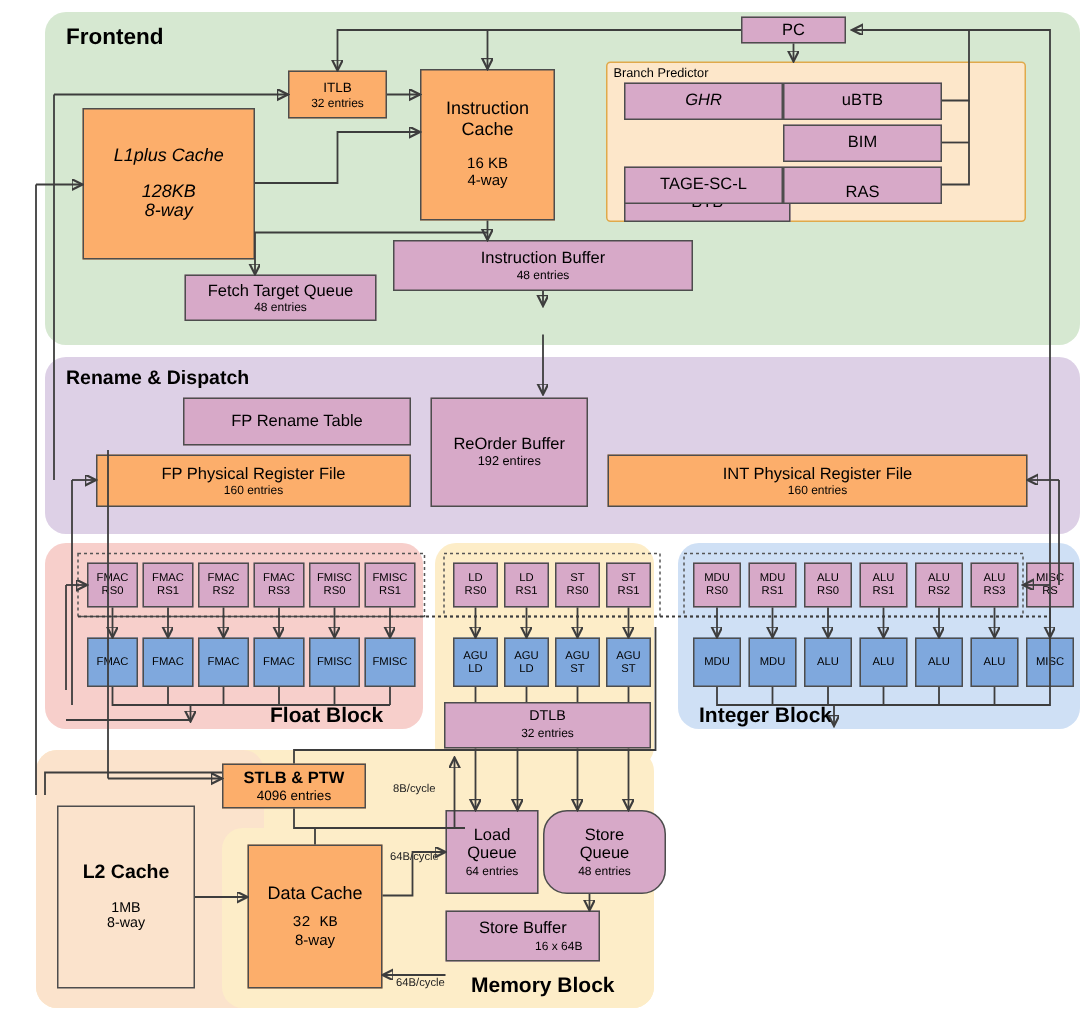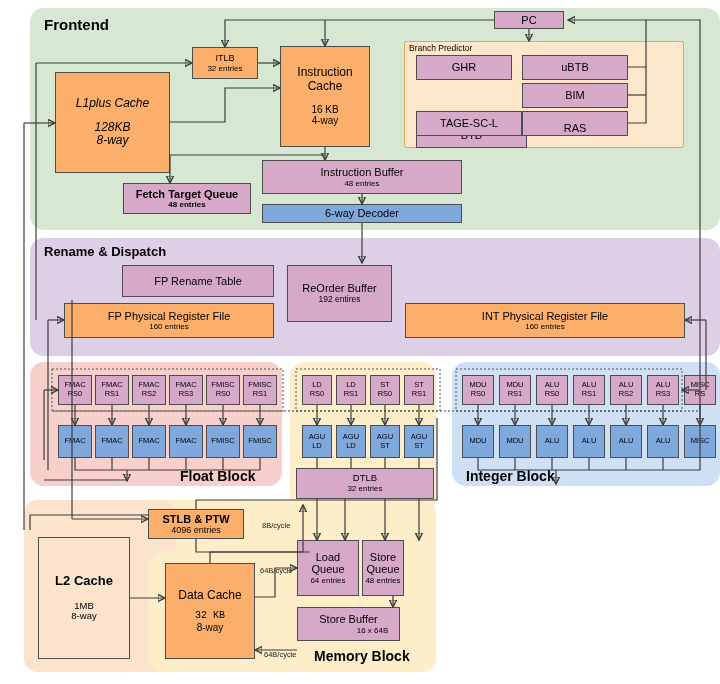--- a/index.html
+++ b/index.html
@@ -59,21 +59,21 @@
 
   <div class="region-title" style="left:44px;top:16px;font-size:15px;">Frontend</div>
 
   <div class="box purple" style="left:494px;top:11px;width:70px;height:18px;font-size:11px;">
     <span class="l1">PC</span>
   </div>
 
   <div class="region" style="left:404px;top:41px;width:280px;height:107px;background:#FDE7CA;border:1px solid #E0A94B;border-radius:3px;"></div>
   <div style="position:absolute;left:409px;top:43px;font-size:8.5px;color:#000;">Branch Predictor</div>
 
-  <div class="box purple" style="left:416px;top:55px;width:96px;height:25px;font-size:11px;">
+  <div class="box purple" style="left:416px;top:55px;width:106px;height:25px;font-size:11px;font-style:italic;">
     <span>GHR</span>
   </div>
   <div class="box purple" style="left:522px;top:55px;width:106px;height:25px;font-size:11px;">
     <span>uBTB</span>
   </div>
   <div class="box purple" style="left:416px;top:83px;width:111px;height:25px;font-size:11px;margin-top:40px;">
     <span>BTB</span>
   </div>
   <div class="box purple" style="left:522px;top:83px;width:106px;height:25px;font-size:11px;">
     <span>BIM</span>
@@ -98,40 +98,37 @@
   </div>
 
   <div class="box orange" style="left:280px;top:46px;width:90px;height:101px;font-size:12px;">
     <span class="l1">Instruction</span>
     <span class="l1">Cache</span>
     <span style="height:10px;"></span>
     <span class="l2" style="font-size:10px;">16 KB</span>
     <span class="l2" style="font-size:10px;">4-way</span>
   </div>
 
-  <div class="box purple" style="left:123px;top:183px;width:128px;height:31px;font-size:11px;font-weight:bold;">
+  <div class="box purple" style="left:123px;top:183px;width:128px;height:31px;font-size:11px;">
     <span class="l1">Fetch Target Queue</span>
     <span class="l2" style="font-size:8px;">48 entries</span>
   </div>
 
   <div class="box purple" style="left:262px;top:160px;width:200px;height:34px;font-size:11px;">
     <span class="l1">Instruction Buffer</span>
     <span class="l2" style="font-size:8px;">48 entries</span>
   </div>
 
-  <div class="box blue" style="left:262px;top:204px;width:200px;height:19px;font-size:11px;">
-    <span class="l1">6-way Decoder</span>
-  </div>
 
   <div class="region-title" style="left:44px;top:244px;font-size:13px;">Rename &amp; Dispatch</div>
 
   <div class="box purple" style="left:122px;top:265px;width:152px;height:32px;font-size:11px;">
     <span>FP Rename Table</span>
   </div>
-  <div class="box purple" style="left:287px;top:265px;width:105px;height:57px;font-size:11px;">
+  <div class="box purple" style="left:287px;top:265px;width:105px;height:73px;font-size:11px;">
     <span class="l1">ReOrder Buffer</span>
     <span class="l2" style="font-size:8.5px;">192 entires</span>
   </div>
 
   <div class="box orange" style="left:64px;top:303px;width:210px;height:35px;font-size:11px;">
     <span class="l1">FP Physical Register File</span>
     <span class="l2" style="font-size:8px;">160 entries</span>
   </div>
   <div class="box orange" style="left:405px;top:303px;width:280px;height:35px;font-size:11px;">
     <span class="l1">INT Physical Register File</span>
@@ -295,21 +292,21 @@
     <span style="height:8px;"></span>
     <span class="l2" style="font-size:10px;font-family:Liberation Mono, monospace;">32 KB</span>
     <span class="l2" style="font-size:10px;">8-way</span>
   </div>
 
   <div class="box purple" style="left:297px;top:540px;width:62px;height:56px;font-size:11px;">
     <span class="l1">Load</span>
     <span class="l1">Queue</span>
     <span class="l2" style="font-size:8px;">64 entries</span>
   </div>
-  <div class="box purple" style="left:362px;top:540px;width:42px;height:56px;font-size:11px;">
+  <div class="box purple" style="left:362px;top:540px;width:82px;height:56px;font-size:11px;border-radius:16px;">
     <span class="l1">Store</span>
     <span class="l1">Queue</span>
     <span class="l2" style="font-size:8px;">48 entries</span>
   </div>
   <div class="box purple" style="left:297px;top:607px;width:103px;height:34px;font-size:11px;">
     <span class="l1">Store Buffer</span>
     <span class="l2" style="font-size:8px;margin-left:48px;">16 x 64B</span>
   </div>
 
   <div class="lbl-arrow" style="left:262px;top:521px;">8B/cycle</div>

